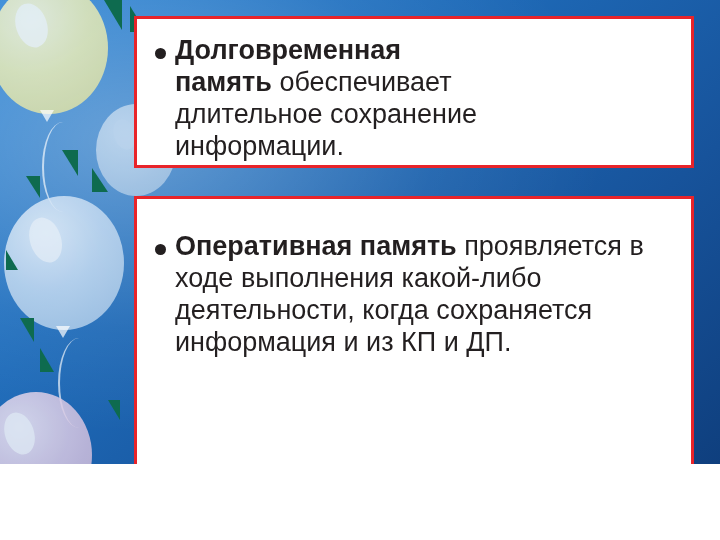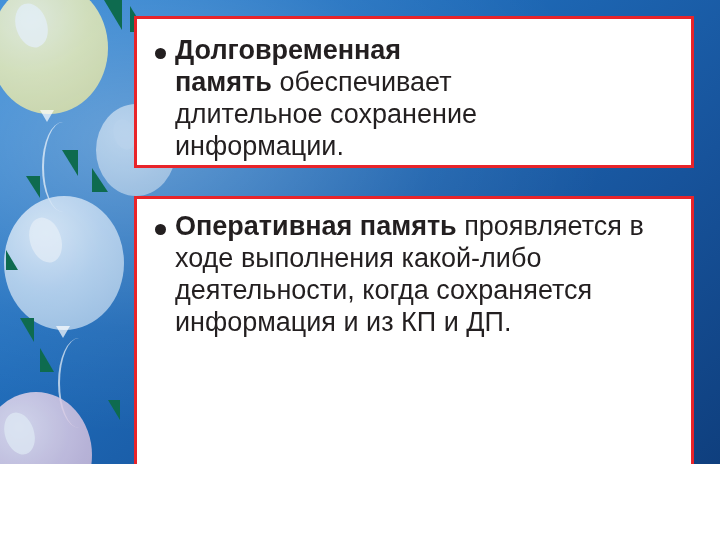--- a/index.html
+++ b/index.html
@@ -103,21 +103,21 @@
   .para {
     color: #231f20;
     font-size: 27px;
     line-height: 1.18;
   }
   .para b {
     color: #231f20;
     font-weight: bold;
   }
   #box1 .inner { padding: 16px 14px 0 18px; }
-  #box2 .inner { padding: 12px 14px 0 18px; }
+  #box2 .inner { padding: 12px 14px 0 18px; margin-top: 20px; }
   #box1 .para { width: 330px; }
   #box2 .para { width: 500px; }
 </style>
 </head>
 <body>
 
 <div id="slide">
 
   <div class="balloon b-yellow">
       <span class="shine"></span>

